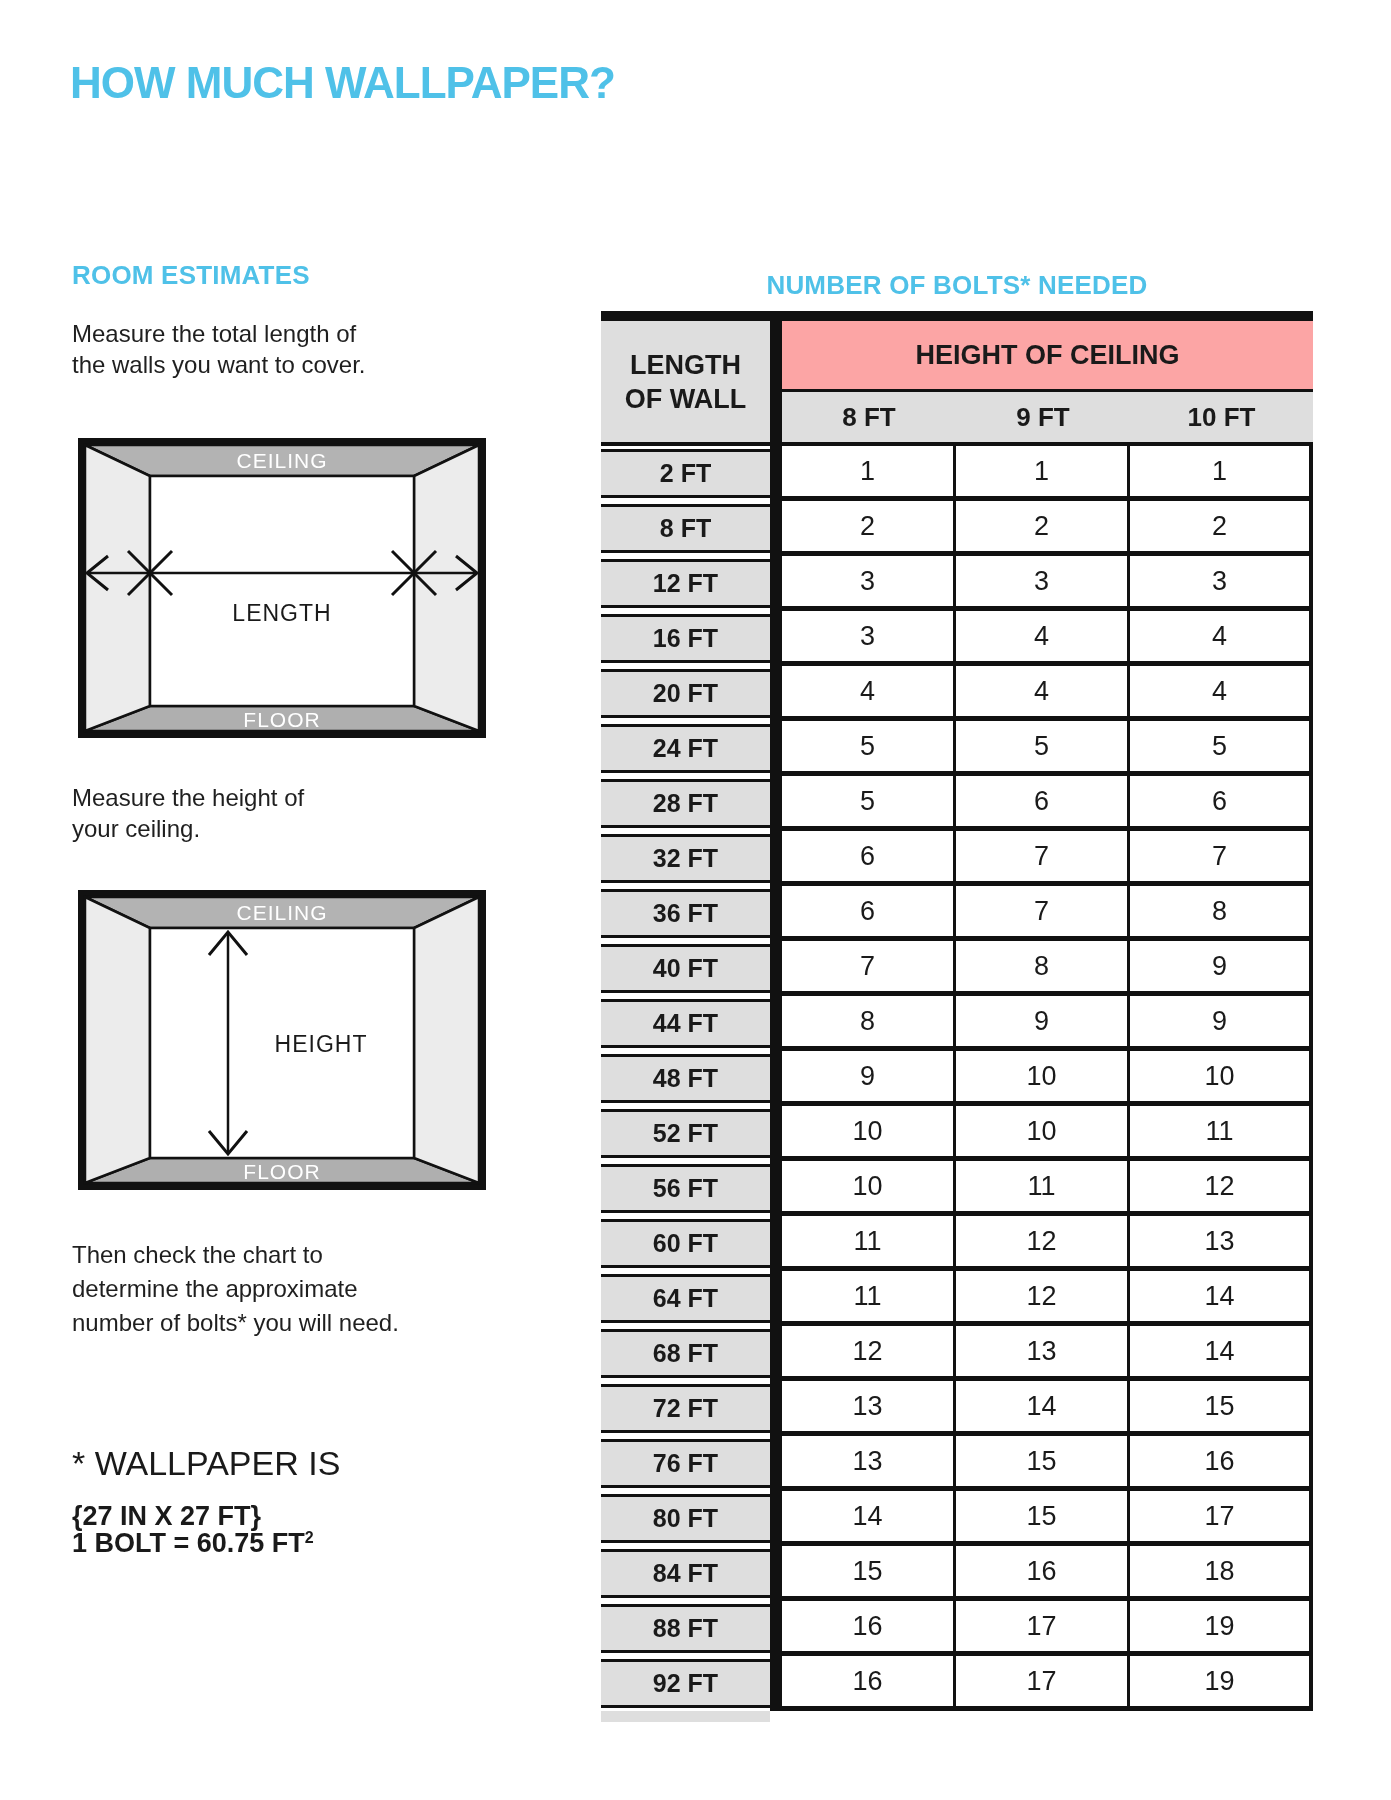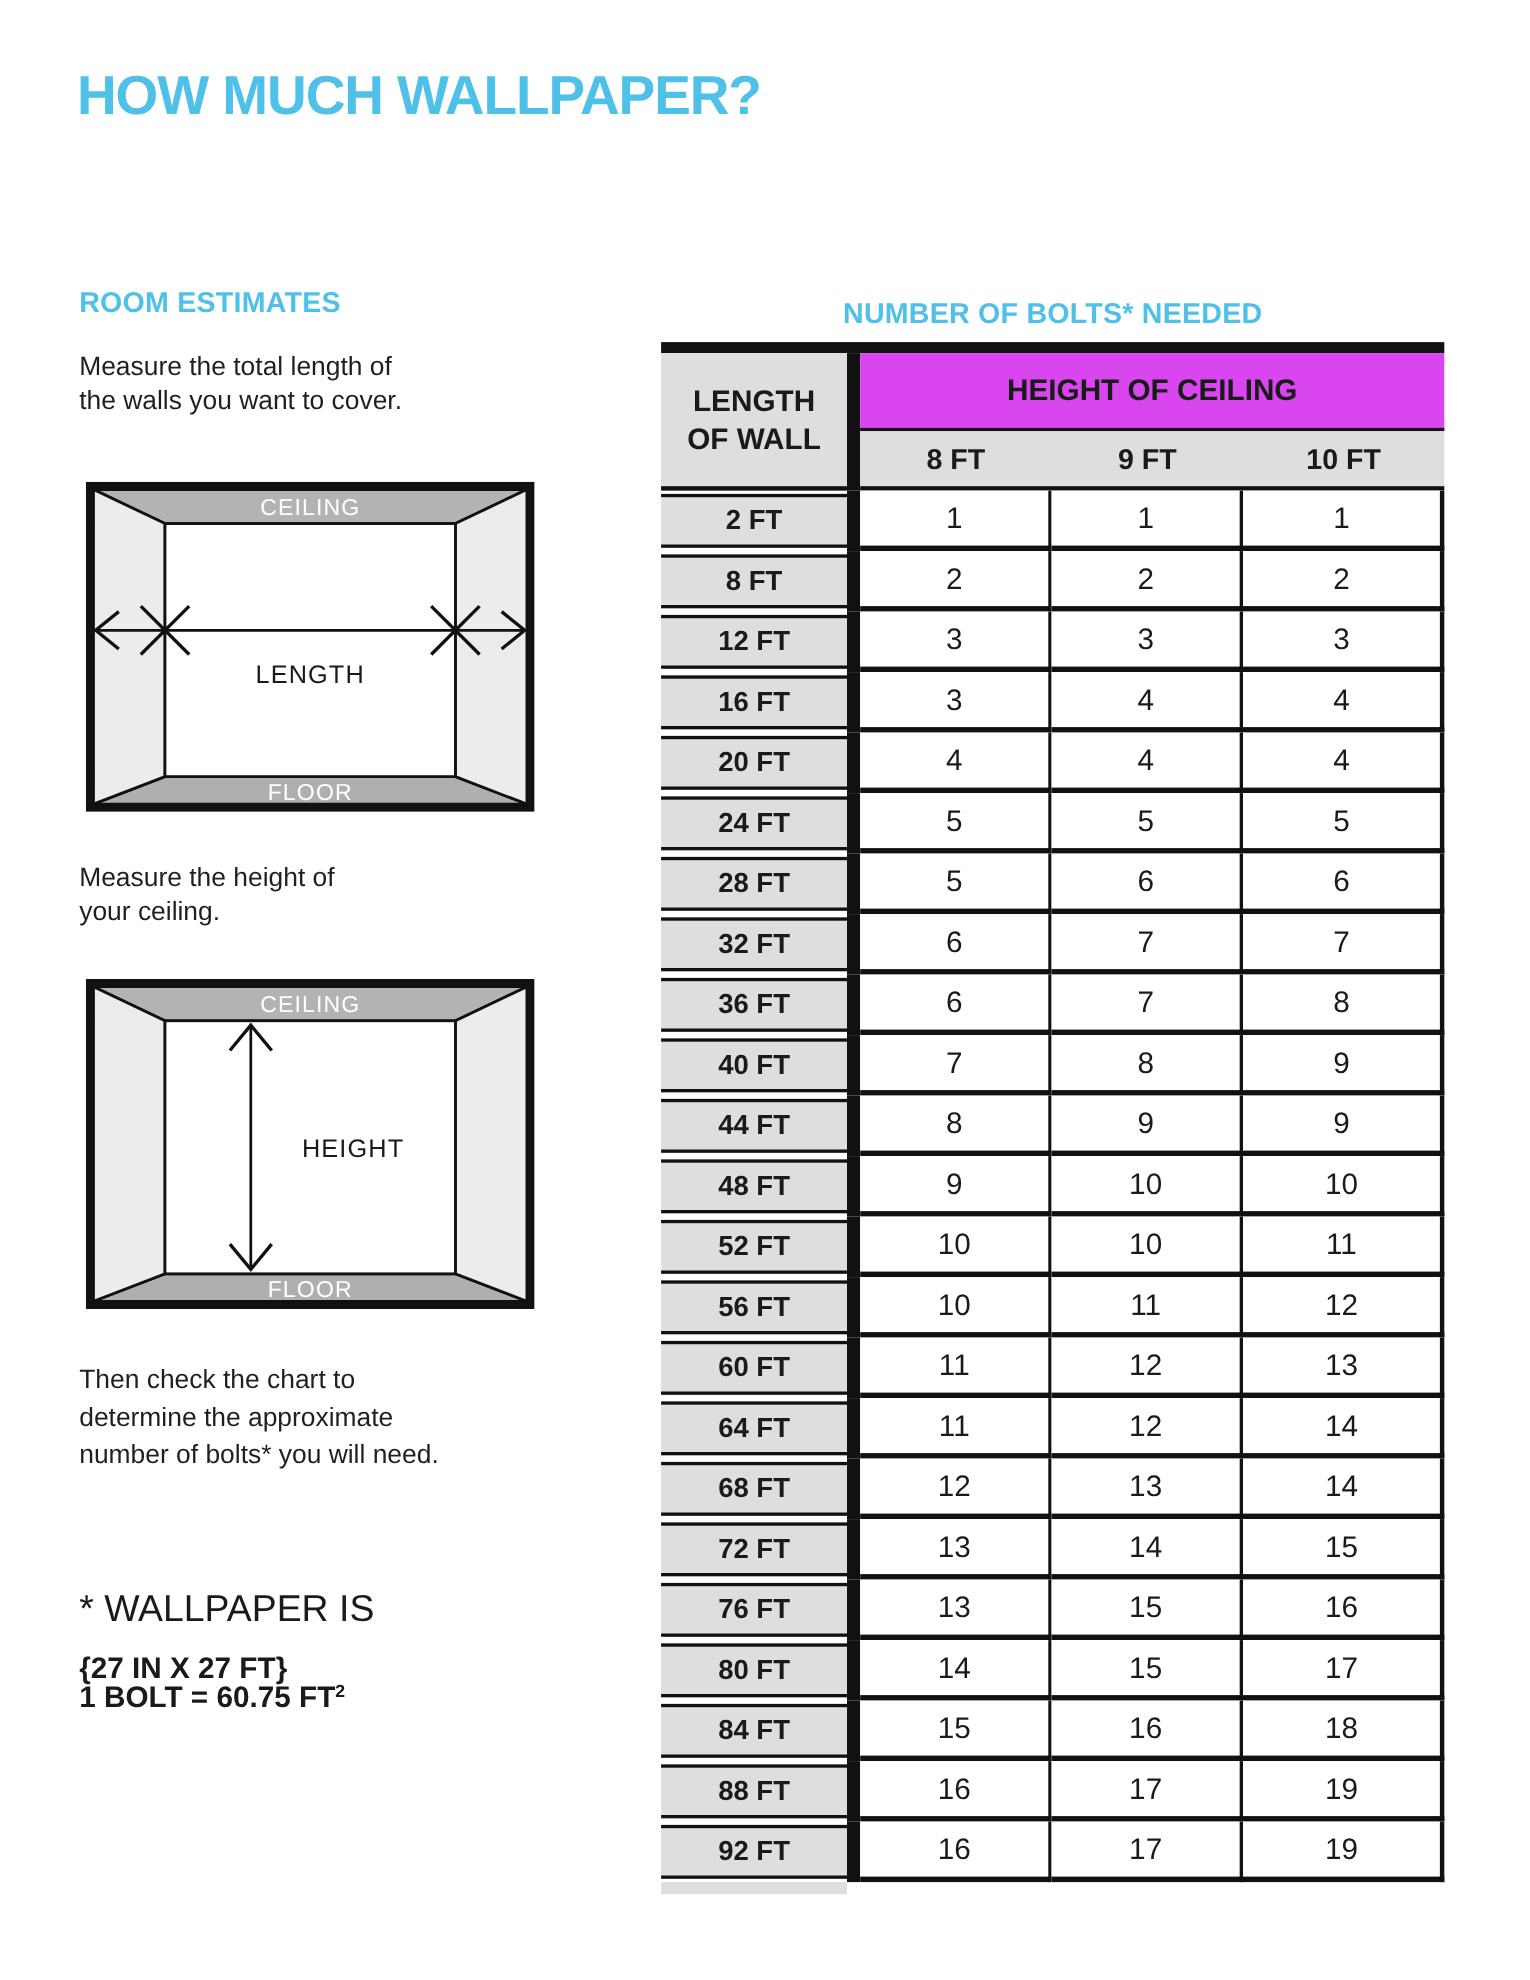--- a/index.html
+++ b/index.html
@@ -3,21 +3,21 @@
 <meta charset="utf-8">
 <style>
   html,body{margin:0;padding:0;background:#ffffff;}
   #page{
     position:relative;width:1391px;height:1800px;background:#ffffff;overflow:hidden;
     font-family:"Liberation Sans","DejaVu Sans",sans-serif;color:#1a1a1a;
   }
   .abs{position:absolute;}
 
   
-  .main-title{left:70px;top:58px;font-size:50px;font-weight:bold;letter-spacing:-1px;color:#4fc1e8;text-align:center;}
+  .main-title{left:70px;top:58px;font-size:44px;font-weight:bold;letter-spacing:-1px;color:#4fc1e8;text-align:center;}
   .sec-head{font-size:26px;font-weight:bold;color:#4fc1e8;letter-spacing:0.2px;}
   .body-text{font-size:24px;line-height:31px;color:#1f1f1f;}
   .footnote{font-size:34px;font-weight:normal;line-height:34px;margin-top:16px;}
   .footnote .star-line{display:block;}
   .footnote .indent{padding-left:24px;display:block;}
   .bolt-eq{font-size:27px;font-weight:bold;}
   .bolt-eq sup{font-size:16px;vertical-align:9px;}
 
   
   .diagram{left:78px;width:408px;height:300px;}
@@ -29,21 +29,21 @@
   .top-bar{width:712px;height:10px;background:#111;}
   .t-header{display:flex;}
   .t-header-label{
     width:169px;height:125px;box-sizing:border-box;background:#dedede;
     border-bottom:4px solid #111;display:flex;align-items:center;justify-content:center;
     text-align:center;font-weight:bold;font-size:27px;line-height:34px;
   }
   .t-div{width:12px;background:#111;}
   .t-header-data{width:531px;}
   .group-cell{
-    height:71px;box-sizing:border-box;background:#d946ef;border-bottom:3px solid #111;
+    height:71px;box-sizing:border-box;background:#fca5a5;border-bottom:3px solid #111;
     display:flex;align-items:center;justify-content:center;font-weight:bold;font-size:27px;
   }
   .sub-row{height:54px;box-sizing:border-box;background:#dedede;border-bottom:4px solid #111;display:flex;}
   .sub-cell{display:flex;align-items:center;justify-content:center;font-weight:bold;font-size:26px;}
   .sub-cell.c1,.t-cell.c1{width:174px;}
   .sub-cell.c2,.t-cell.c2{width:174px;}
   .sub-cell.c3,.t-cell.c3{width:183px;}
   .t-row{display:flex;height:55px;}
   .t-label{
     width:169px;box-sizing:border-box;background:#dedede;margin:3px 0;

